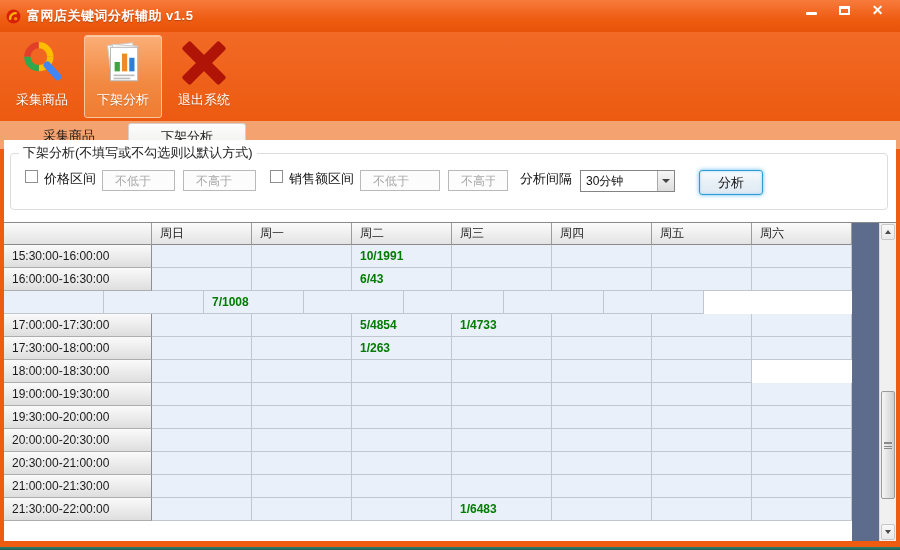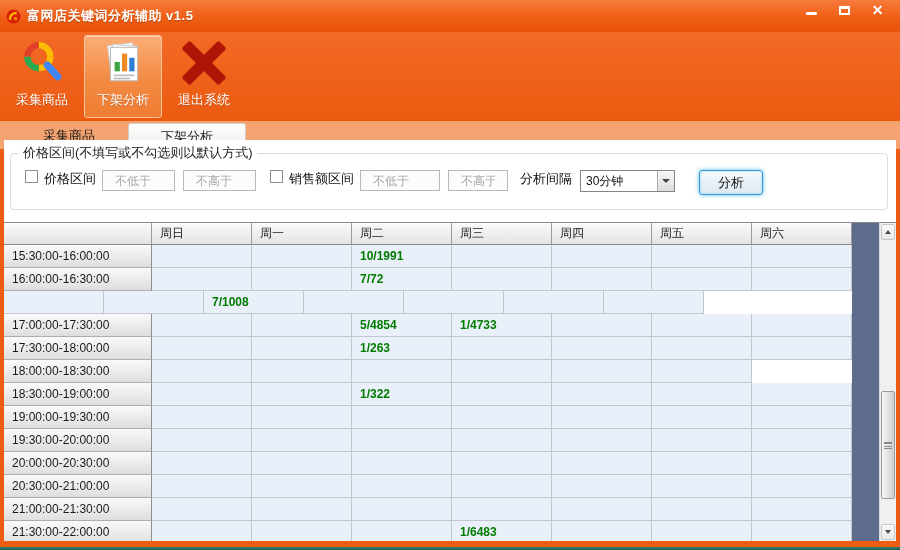--- a/index.html
+++ b/index.html
@@ -146,21 +146,21 @@
         <span>采集商品</span>
       </div>
     <div class="tab active">
         <span>下架分析</span>
       </div>
   </div>
 
   <div class="content">
 
     <fieldset class="filter">
-      <legend>价格区间(不填写或不勾选则以默认方式)</legend>
+      <legend>下架分析(不填写或不勾选则以默认方式)</legend>
       <div class="filter-row">
         <span class="cbx"></span>
         <span class="flabel">价格区间</span>
         <input class="fin in-w1" placeholder="不低于" style="">
         <input class="fin in-w2" placeholder="不高于" style="">
         <span class="cbx gap12"></span>
         <span class="flabel">销售额区间</span>
         <input class="fin in-w3" placeholder="不低于" style="">
         <input class="fin in-w4" placeholder="不高于" style="">
         <span class="flabel intv-label">分析间隔</span>
@@ -194,21 +194,21 @@
               <div class="td"><span class="val">10/1991</span></div>
               <div class="td"></div>
               <div class="td"></div>
               <div class="td"></div>
               <div class="td"></div>
             </div>
             <div class="tr">
               <div class="rowhead">16:00:00-16:30:00</div>
               <div class="td"></div>
               <div class="td"></div>
-              <div class="td"><span class="val">7/72</span></div>
+              <div class="td"><span class="val">6/43</span></div>
               <div class="td"></div>
               <div class="td"></div>
               <div class="td"></div>
               <div class="td"></div>
             </div>
             <div class="tr">
               <div class="td"></div>
               <div class="td"></div>
               <div class="td"><span class="val">7/1008</span></div>
               <div class="td"></div>
@@ -233,30 +233,20 @@
               <div class="td"><span class="val">1/263</span></div>
               <div class="td"></div>
               <div class="td"></div>
               <div class="td"></div>
               <div class="td"></div>
             </div>
             <div class="tr">
               <div class="rowhead">18:00:00-18:30:00</div>
               <div class="td"></div>
               <div class="td"></div>
-              <div class="td"></div>
-              <div class="td"></div>
-              <div class="td"></div>
-              <div class="td"></div>
-            </div>
-            <div class="tr">
-              <div class="rowhead">18:30:00-19:00:00</div>
-              <div class="td"></div>
-              <div class="td"></div>
-              <div class="td"><span class="val">1/322</span></div>
               <div class="td"></div>
               <div class="td"></div>
               <div class="td"></div>
               <div class="td"></div>
             </div>
             <div class="tr">
               <div class="rowhead">19:00:00-19:30:00</div>
               <div class="td"></div>
               <div class="td"></div>
               <div class="td"></div>

